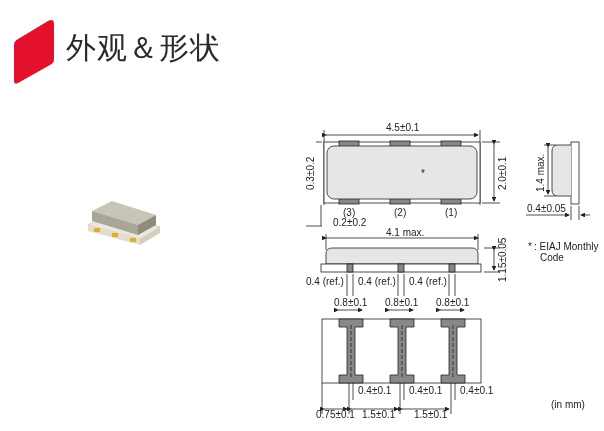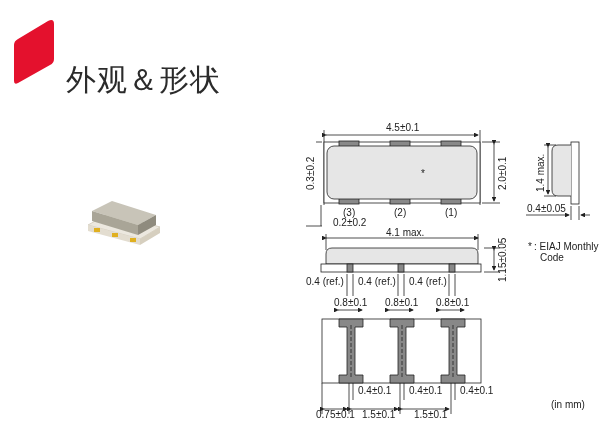--- a/index.html
+++ b/index.html
@@ -1,21 +1,21 @@
 <!DOCTYPE html>
 <html><head>
 <meta charset="utf-8">
 <style>
   html, body { margin:0; padding:0; background:#ffffff; }
   body { width:604px; height:431px; position:relative; overflow:hidden;
          font-family:"DejaVu Sans", sans-serif; }
   .title-bar { position:absolute; left:0; top:0; width:604px; height:90px; }
   .logo { position:absolute; left:12px; top:17px; width:42px; height:70px; }
   .title { position:absolute; left:66px; top:28px; font-size:30px; color:#2b2b2b;
-           letter-spacing:1px; font-family:"DejaVu Sans", sans-serif;margin-top:32px; }
+           letter-spacing:1px; font-family:"DejaVu Sans", sans-serif; }
   .photo { position:absolute; left:80px; top:195px; width:85px; height:55px; }
   svg.drawing { position:absolute; left:0; top:0; width:604px; height:431px; }
   .dim { font-family:"Liberation Sans", sans-serif; font-size:10px; fill:#222; }
   .note { font-family:"Liberation Sans", sans-serif; font-size:10px; fill:#222; }
 </style>
 </head>
 <body>
 
 <div class="title-bar">
   <svg class="logo" viewBox="0 0 42 70">

